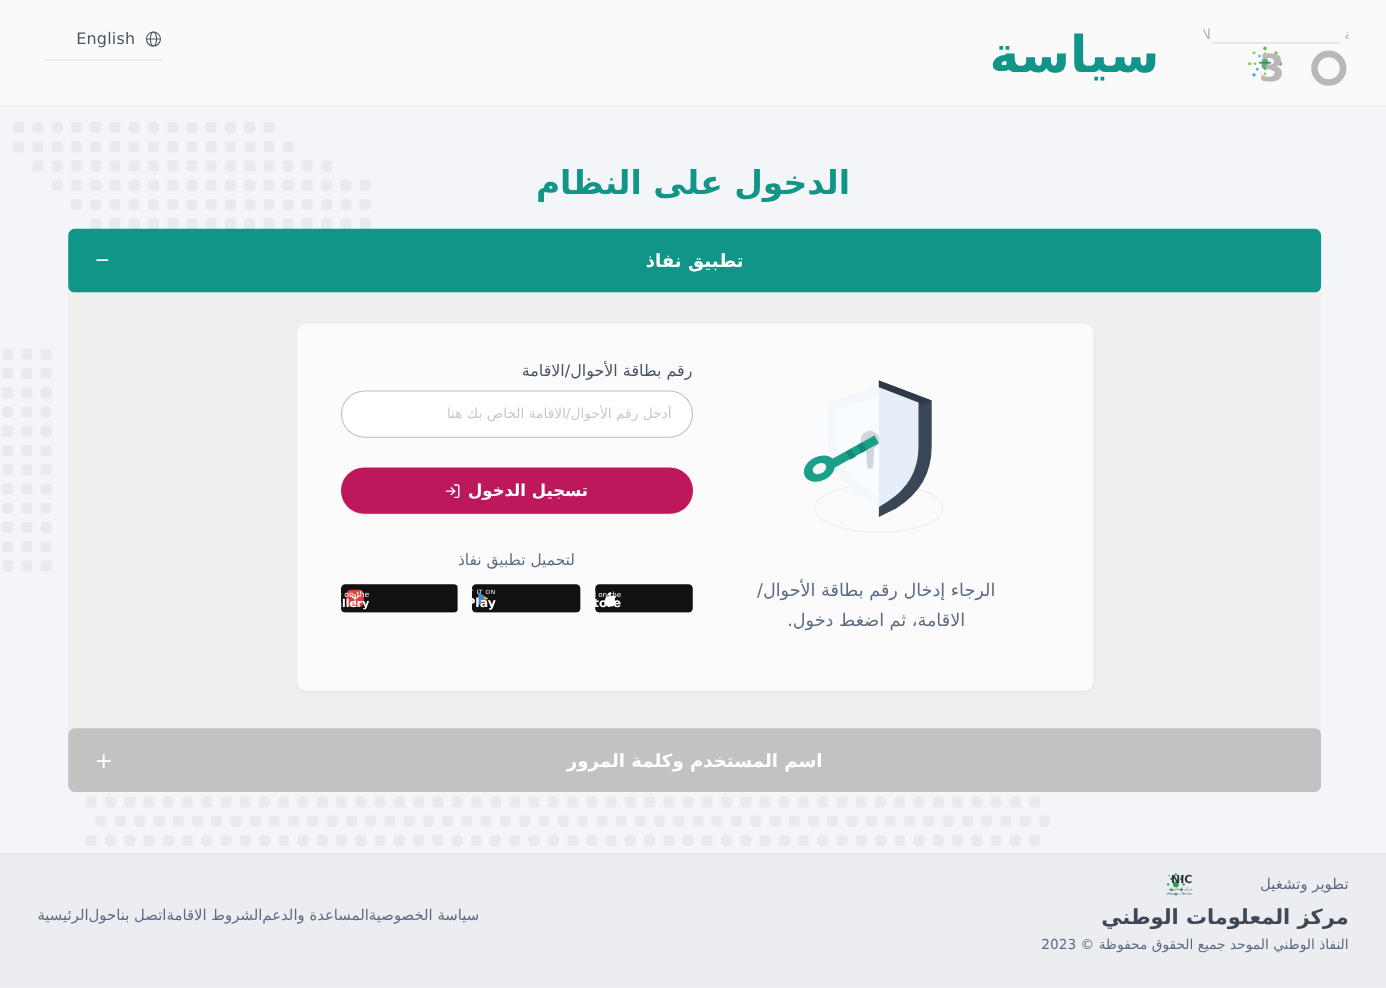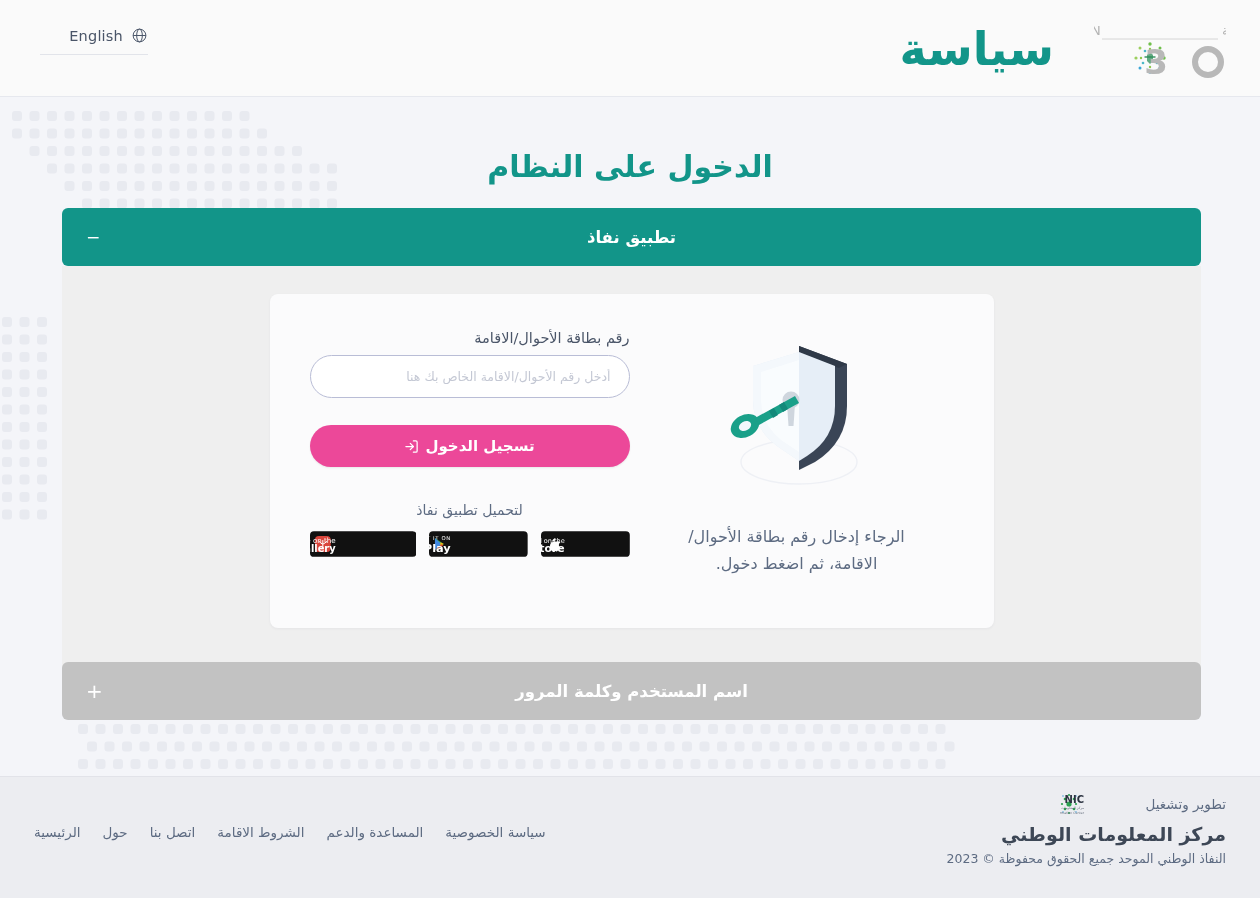--- a/index.html
+++ b/index.html
@@ -100,21 +100,21 @@
     background:#ffffff;
     padding:0 18px;
     font-size:13px;color:#3d4756;
     font-family:inherit;
     text-align:right;
     outline:none;
   }
   .id-input::placeholder{color:#c4c8d4;font-size:12.5px;}
   .login-btn{
     width:100%;height:42px;margin-top:27px;
-    background:#ec4899;border:none;border-radius:22px;
+    background:#be185d;border:none;border-radius:22px;
     color:#ffffff;font-size:15px;font-weight:700;
     font-family:inherit;cursor:pointer;
     display:flex;align-items:center;justify-content:center;gap:6px;
     box-shadow:0 1px 2px rgba(0,0,0,.08);
   }
   .login-icon{width:15px;height:15px;display:block;}
   .dl-caption{
     margin-top:35px;text-align:center;
     font-size:14px;color:#5d6b82;
   }
@@ -147,21 +147,21 @@
   .fb-devtext{font-size:13.5px;color:#5d6b82;}
   .nic-logo{width:68px;height:26px;display:block;}
   .fb-org{
     margin-top:6px;font-size:19px;font-weight:700;color:#3d4756;text-align:right;
   }
   .fb-copy{
     margin-top:6px;font-size:12.5px;color:#5d6b82;text-align:right;
   }
   .footer-links{
     position:absolute;left:34px;top:47px;
-    display:flex;flex-direction:row-reverse;gap:22px;
+    display:flex;flex-direction:row-reverse;
   }
   .footer-links a{
     font-size:13.5px;color:#5d6b82;text-decoration:none;cursor:pointer;
   }
 </style>
 </head>
 <body>
 
 <div class="header">
 

